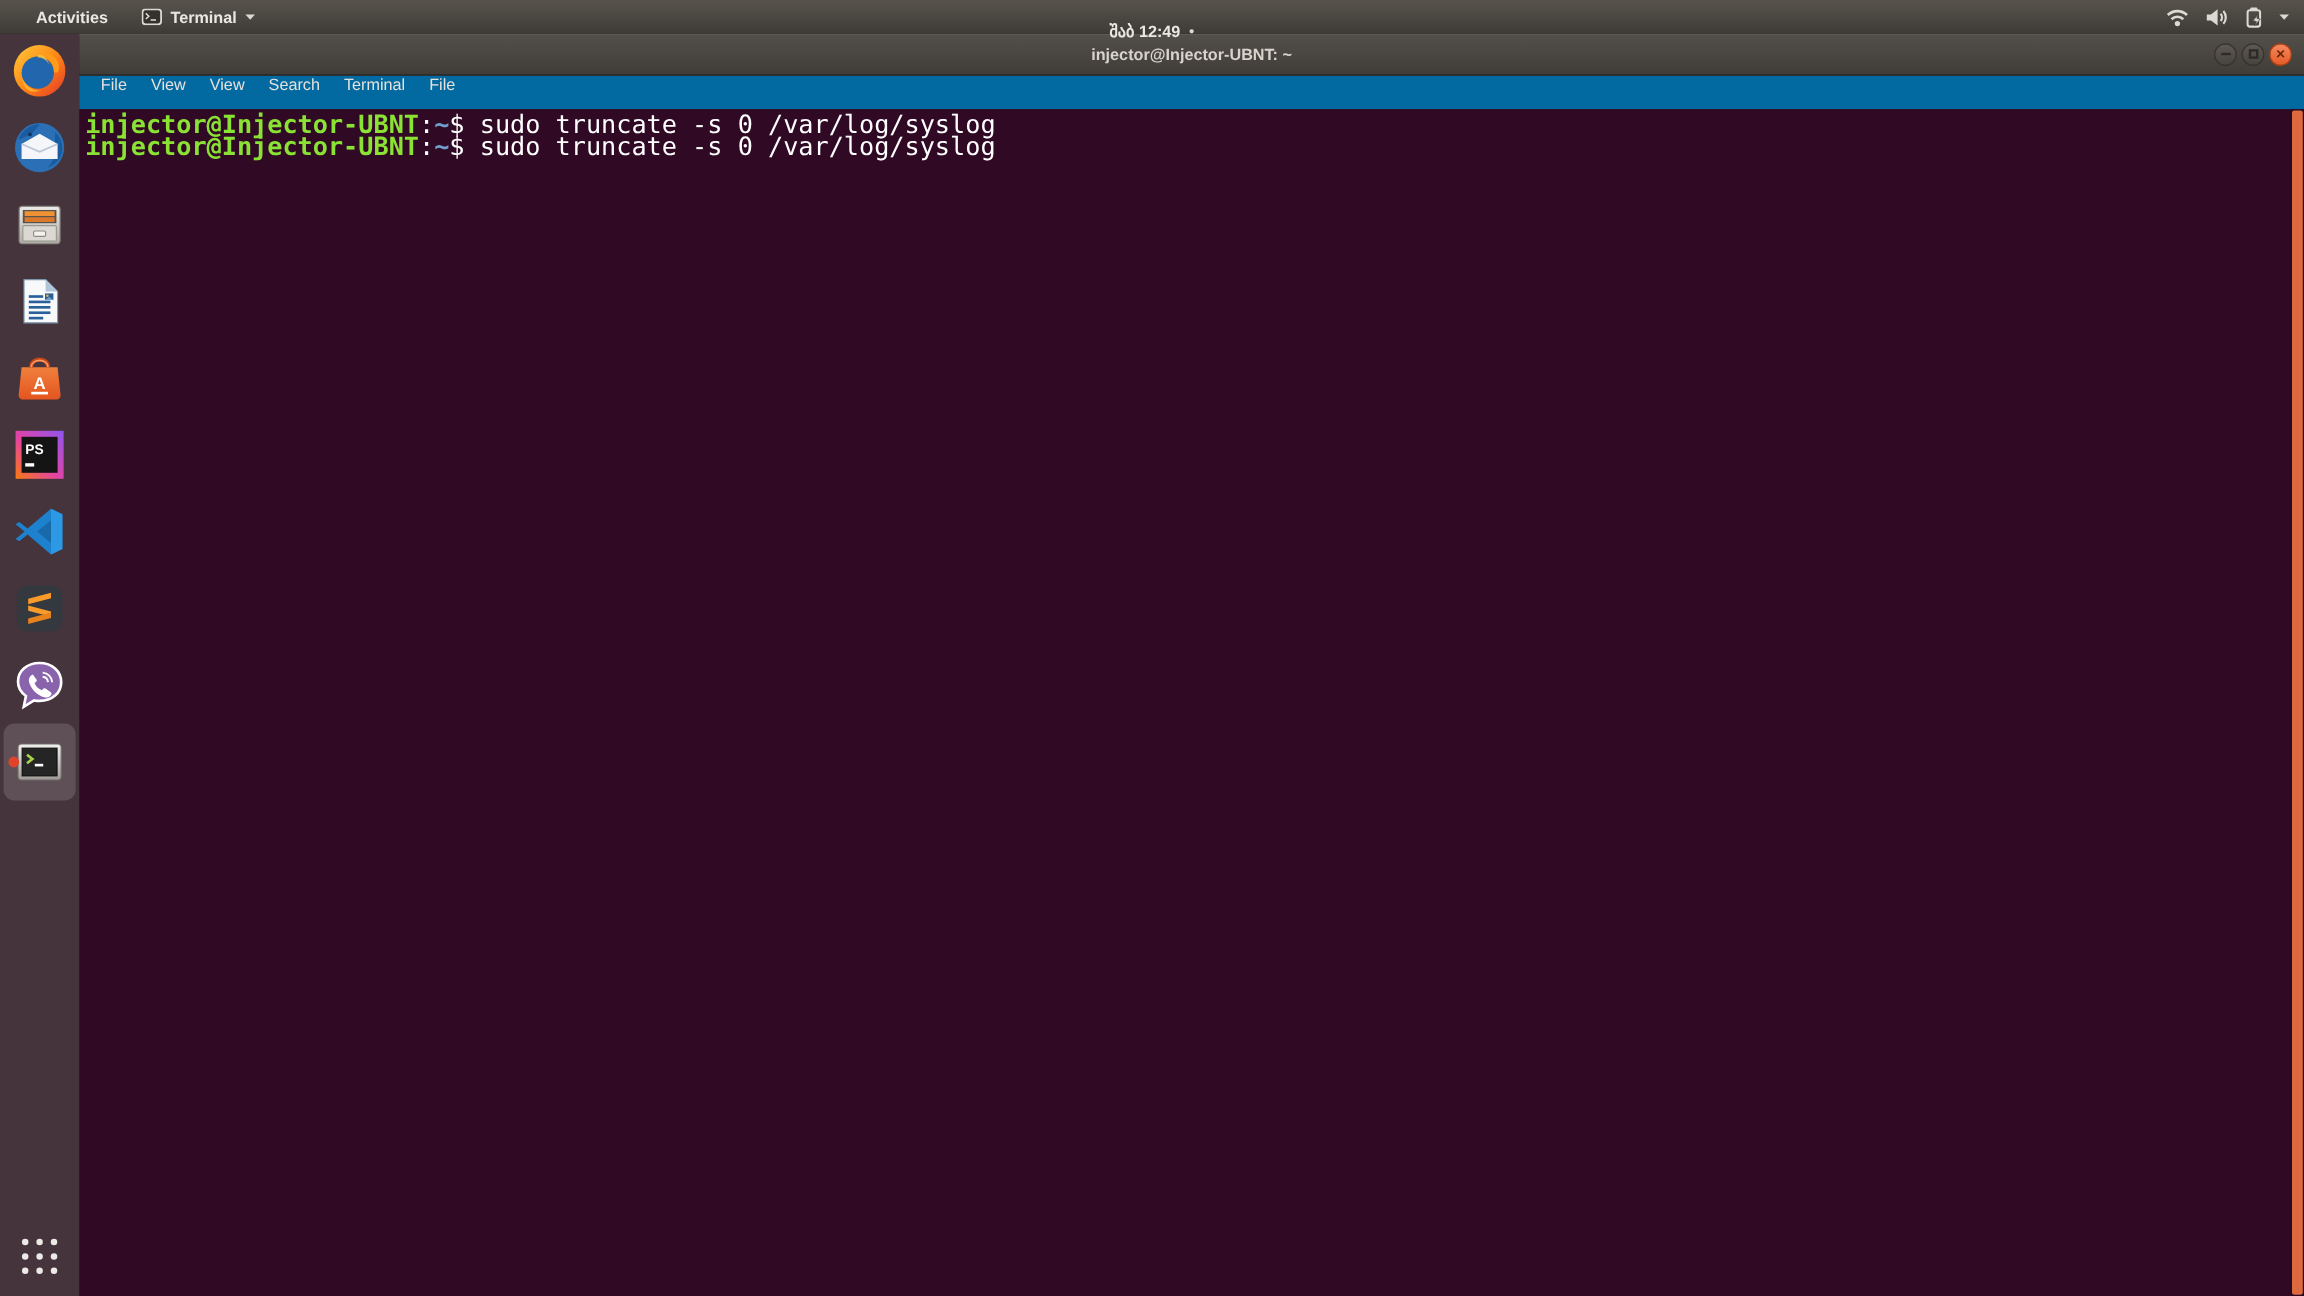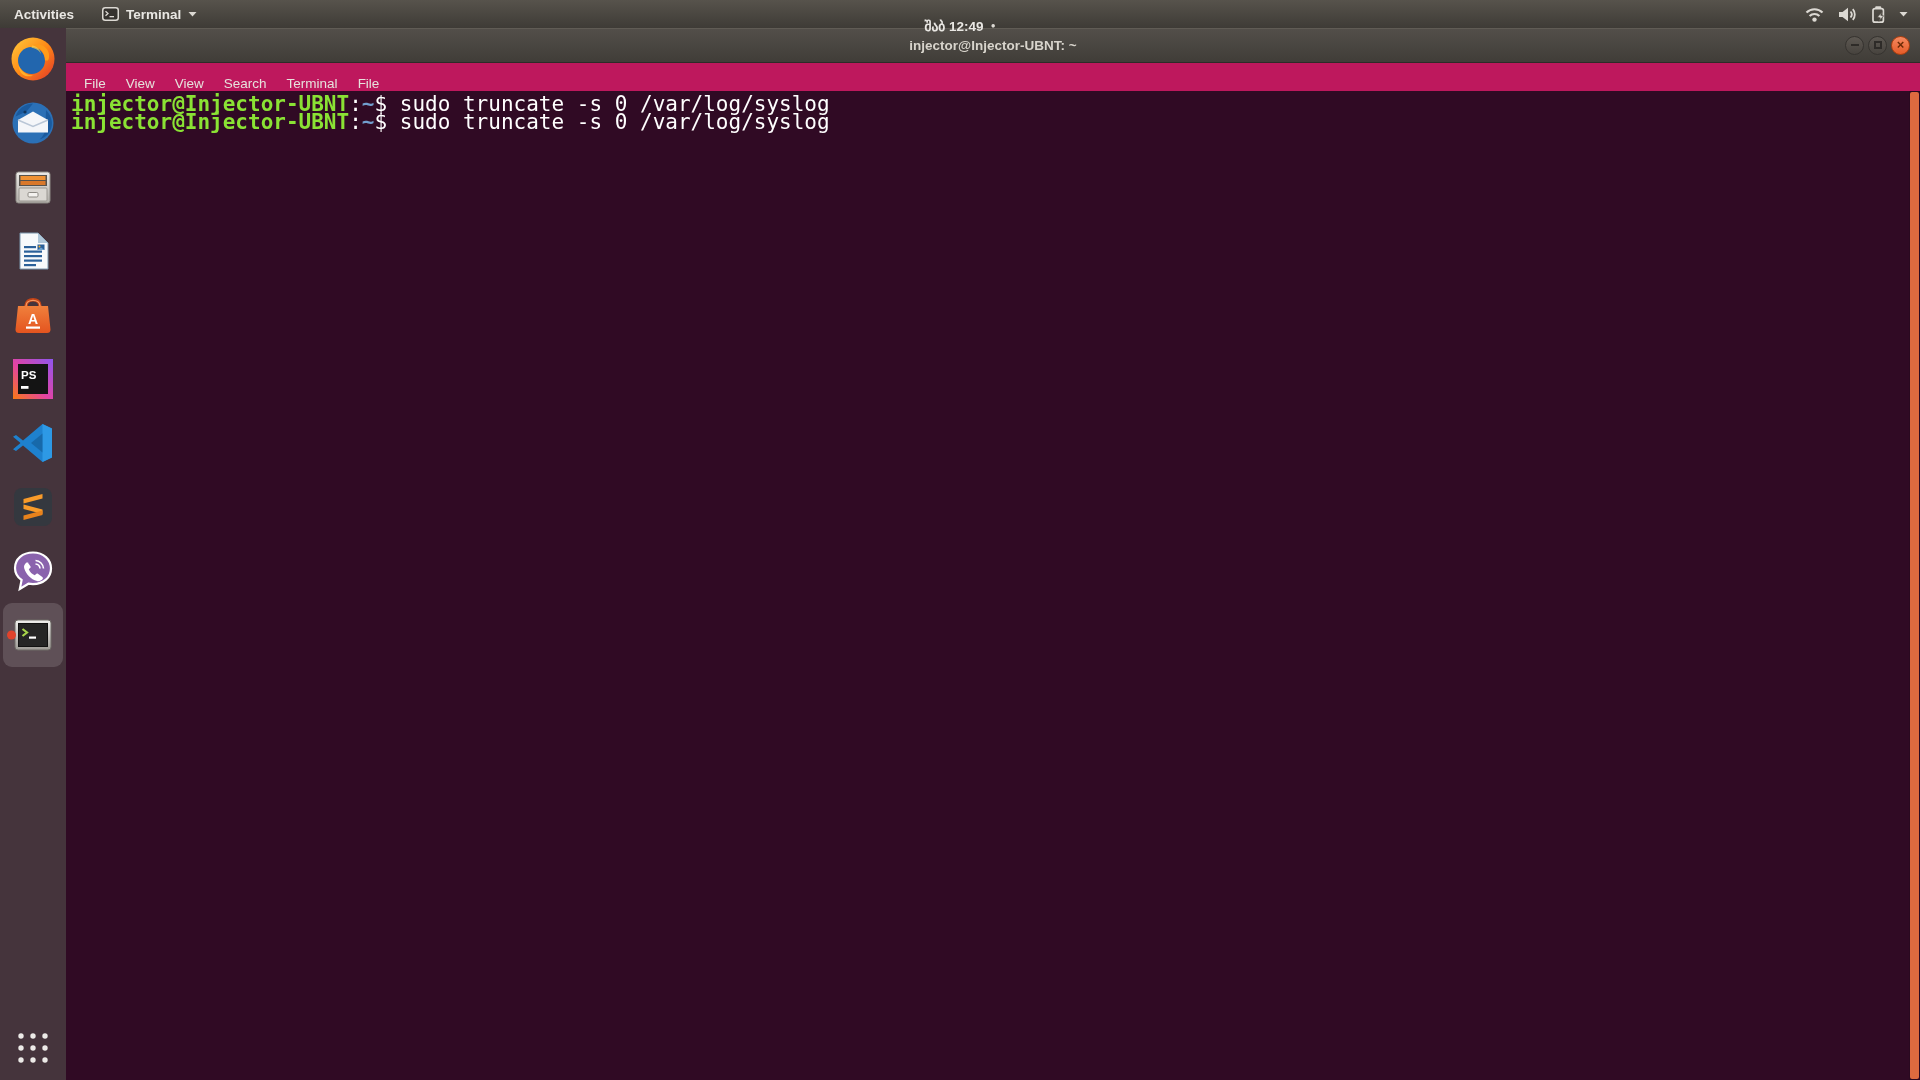--- a/index.html
+++ b/index.html
@@ -3,21 +3,21 @@
 <meta charset="utf-8">
 <style>
   html,body{margin:0;padding:0}
   body{width:1920px;height:1080px;overflow:hidden;background:#2c2025;
        font-family:"Liberation Sans",sans-serif;position:relative}
 
   
   .topbar{position:absolute;top:0;left:0;width:1920px;height:28px;
           background:linear-gradient(#57534c,#3e3b36);display:flex;align-items:center;
           color:#e9e7e3;font-size:13.5px;font-weight:bold;z-index:10}
-  .tb-left{display:flex;align-items:flex-end;gap:28px;padding-left:14px;height:100%}
+  .tb-left{display:flex;align-items:flex-end;gap:28px;padding-left:30px;height:100%}
   .activities{height:100%;display:flex;align-items:center;cursor:default}
   .appmenu{display:flex;align-items:center;gap:7px;height:100%}
   .appmenu .icn{display:flex;align-items:center}
   .tb-center{position:absolute;left:50%;top:12px;height:100%;transform:translateX(-50%);
              display:flex;align-items:center;gap:7px;white-space:nowrap}
   .clock-dot{font-size:8px;color:#dcd9d3;line-height:1}
   .tb-right{margin-left:auto;display:flex;align-items:center;gap:12px;padding-right:12px;height:100%}
   .tb-right .icn{display:flex;align-items:center}
 
   
@@ -38,21 +38,21 @@
             box-shadow:inset 0 1px 0 #605c55;border-bottom:1px solid #2e2b28;
             position:relative;display:flex;align-items:center;justify-content:center}
   .title{font-size:13.5px;font-weight:bold;color:#d8d4cc}
   .controls{position:absolute;right:10px;top:0;height:100%;display:flex;align-items:center;gap:4px}
   .ctrl{width:19px;height:19px;border-radius:50%;display:flex;align-items:center;justify-content:center;
         background:linear-gradient(#5d5852,#47433e);border:1px solid #36332f;box-sizing:border-box}
   .ctrl-close{background:linear-gradient(#f58960,#e55b28);border-color:#b0400f;
               color:#6b2a06;font-size:13px;font-weight:bold;line-height:1;padding-bottom:1px}
   .g-minimize{width:8px;height:2px;background:#2e2b28}
   .g-maximize{width:8px;height:8px;border:2px solid #2e2b28;box-sizing:border-box}
-  .menubar{height:28px;flex:none;background:#be185d;display:flex;align-items:flex-end;padding-left:8px}
+  .menubar{height:28px;flex:none;background:#0369a1;display:flex;align-items:flex-start;padding-left:8px}
   .menu-item{padding:0 10px;font-size:13.5px;color:#e6e2dc}
   .termbody{flex:1;background:#300a24;position:relative;padding:4px 16px 0 5px;
             font-family:"DejaVu Sans Mono","Liberation Mono",monospace;font-size:21px}
   .tline{height:18px;line-height:18px;white-space:pre}
   .term-scrollbar{position:absolute;top:0;right:0;width:11px;height:100%;background:#2a0920}
   .term-scrollbar .thumb{position:absolute;left:1px;right:1px;top:1px;bottom:1px;
                          background:#dd6a3f;border-radius:2px}
 </style>
 </head>
 <body>

